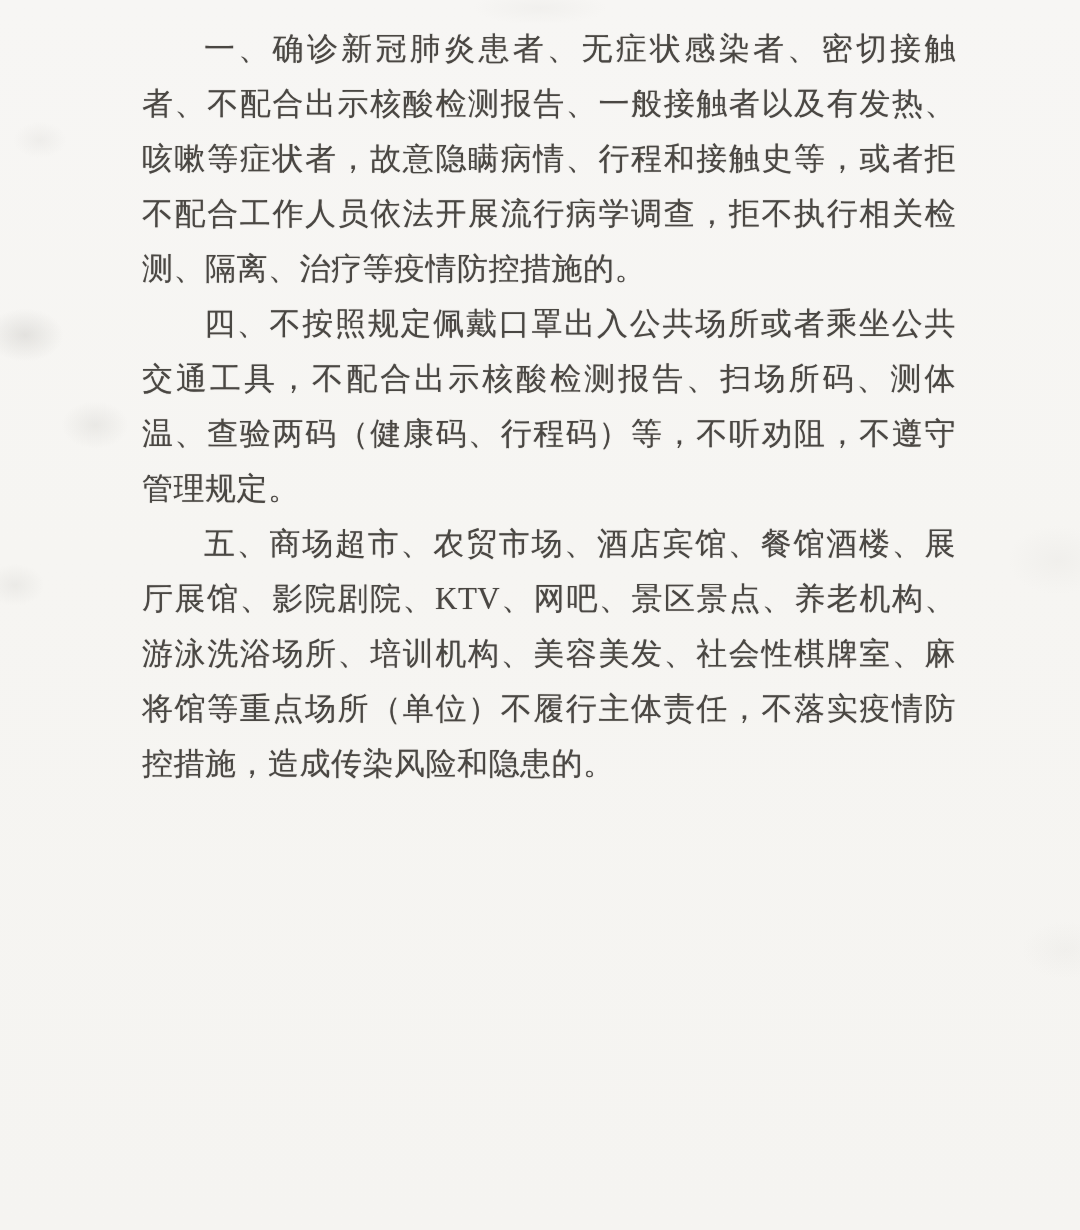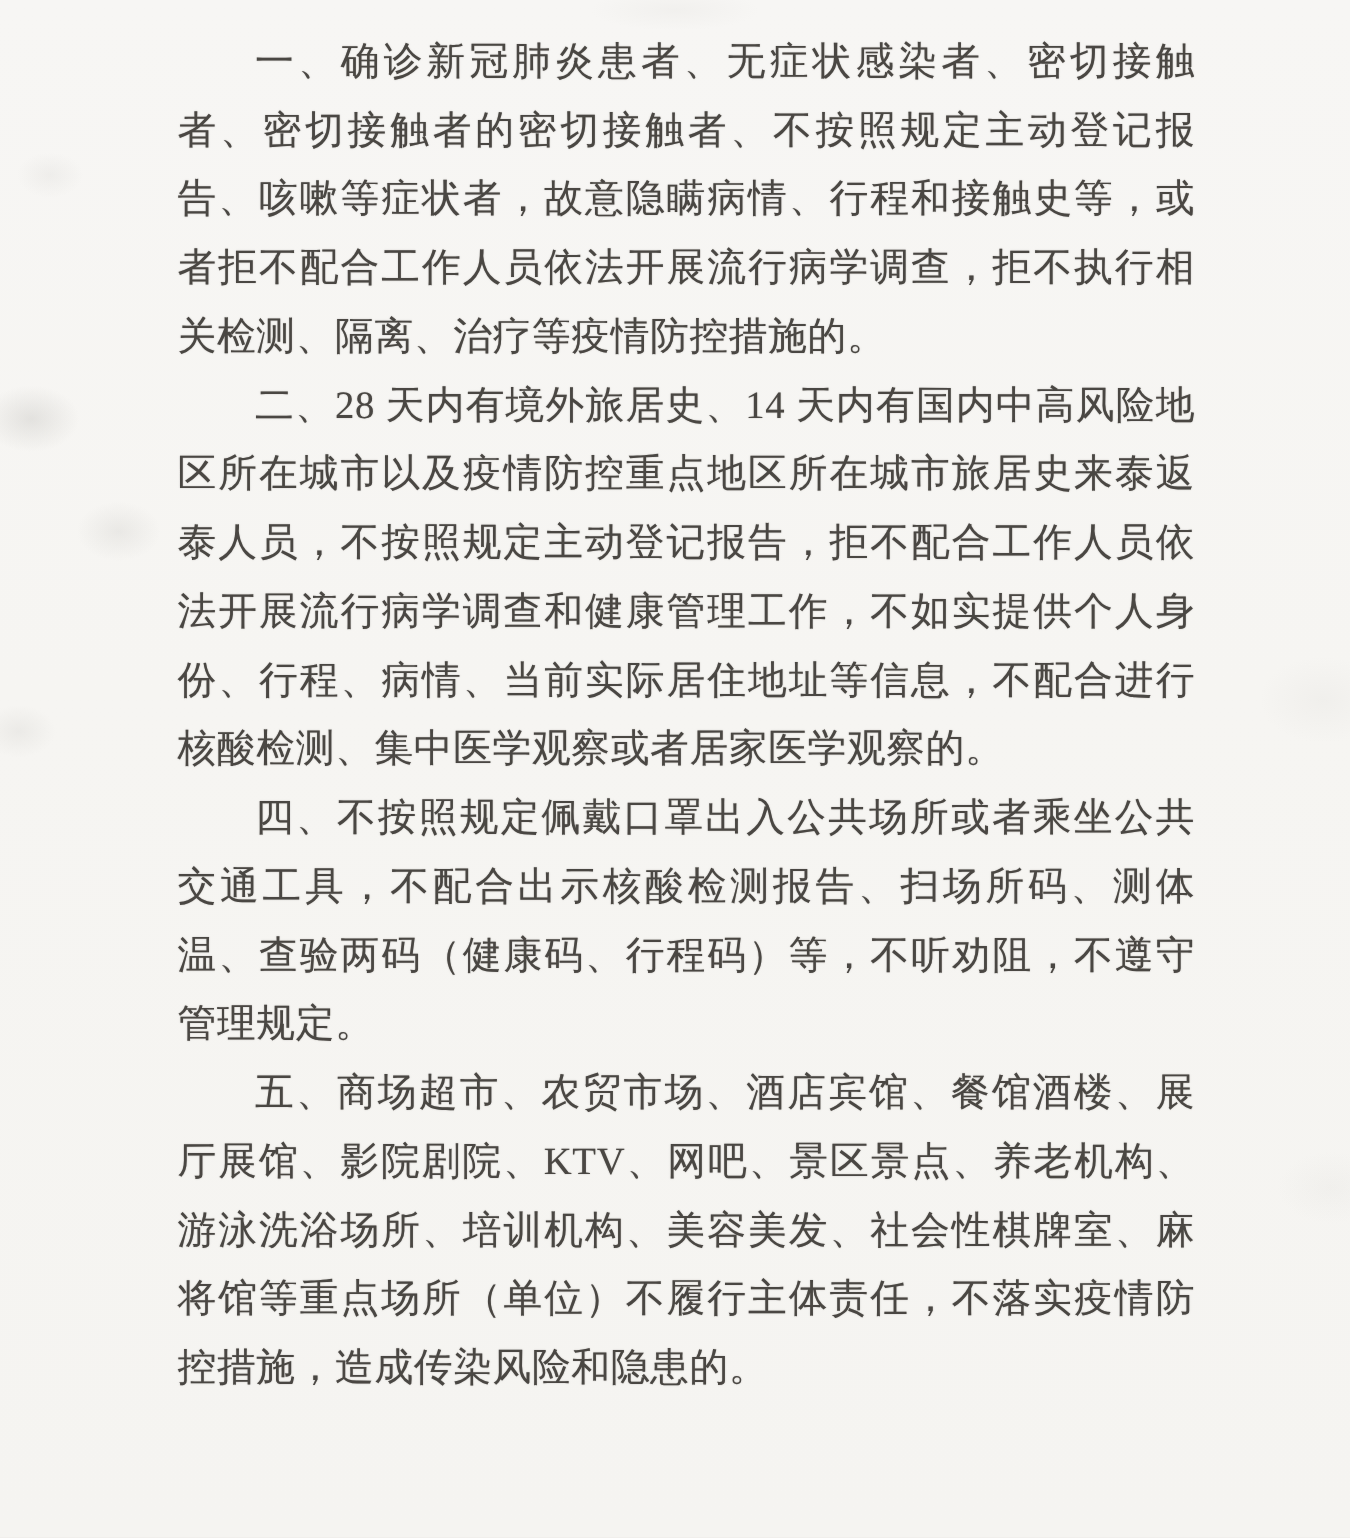--- a/index.html
+++ b/index.html
@@ -54,18 +54,17 @@
     text-shadow:0 0 1px rgba(96,93,88,0.55);
     word-break:break-all;
   }
 </style>
 </head>
 <body>
 
 <div class="paper">
   <div class="scan-noise"></div>
   <div class="doc-body">
-    <p>一、确诊新冠肺炎患者、无症状感染者、密切接触者、密切接触者的密切接触者、不按照规定主动登记报告、咳嗽等症状者，故意隐瞒病情、行程和接触史等，或者拒不配合工作人员依法开展流行病学调查，拒不执行相关检测、隔离、治疗等疫情防控措施的。</p>
-    <p>二、28 天内有境外旅居史、14 天内有国内中高风险地区所在城市以及疫情防控重点地区所在城市旅居史来泰返泰人员，不按照规定主动登记报告，拒不配合工作人员依法开展流行病学调查和健康管理工作，不如实提供个人身份、行程、病情、当前实际居住地址等信息，不配合进行核酸检测、集中医学观察或者居家医学观察的。</p>
+    <p>一、确诊新冠肺炎患者、无症状感染者、密切接触者、不配合出示核酸检测报告、一般接触者以及有发热、咳嗽等症状者，故意隐瞒病情、行程和接触史等，或者拒不配合工作人员依法开展流行病学调查，拒不执行相关检测、隔离、治疗等疫情防控措施的。</p>
     <p>四、不按照规定佩戴口罩出入公共场所或者乘坐公共交通工具，不配合出示核酸检测报告、扫场所码、测体温、查验两码（健康码、行程码）等，不听劝阻，不遵守管理规定。</p>
     <p>五、商场超市、农贸市场、酒店宾馆、餐馆酒楼、展厅展馆、影院剧院、KTV、网吧、景区景点、养老机构、游泳洗浴场所、培训机构、美容美发、社会性棋牌室、麻将馆等重点场所（单位）不履行主体责任，不落实疫情防控措施，造成传染风险和隐患的。</p>
   </div>
 </div>
 
 </body></html>

